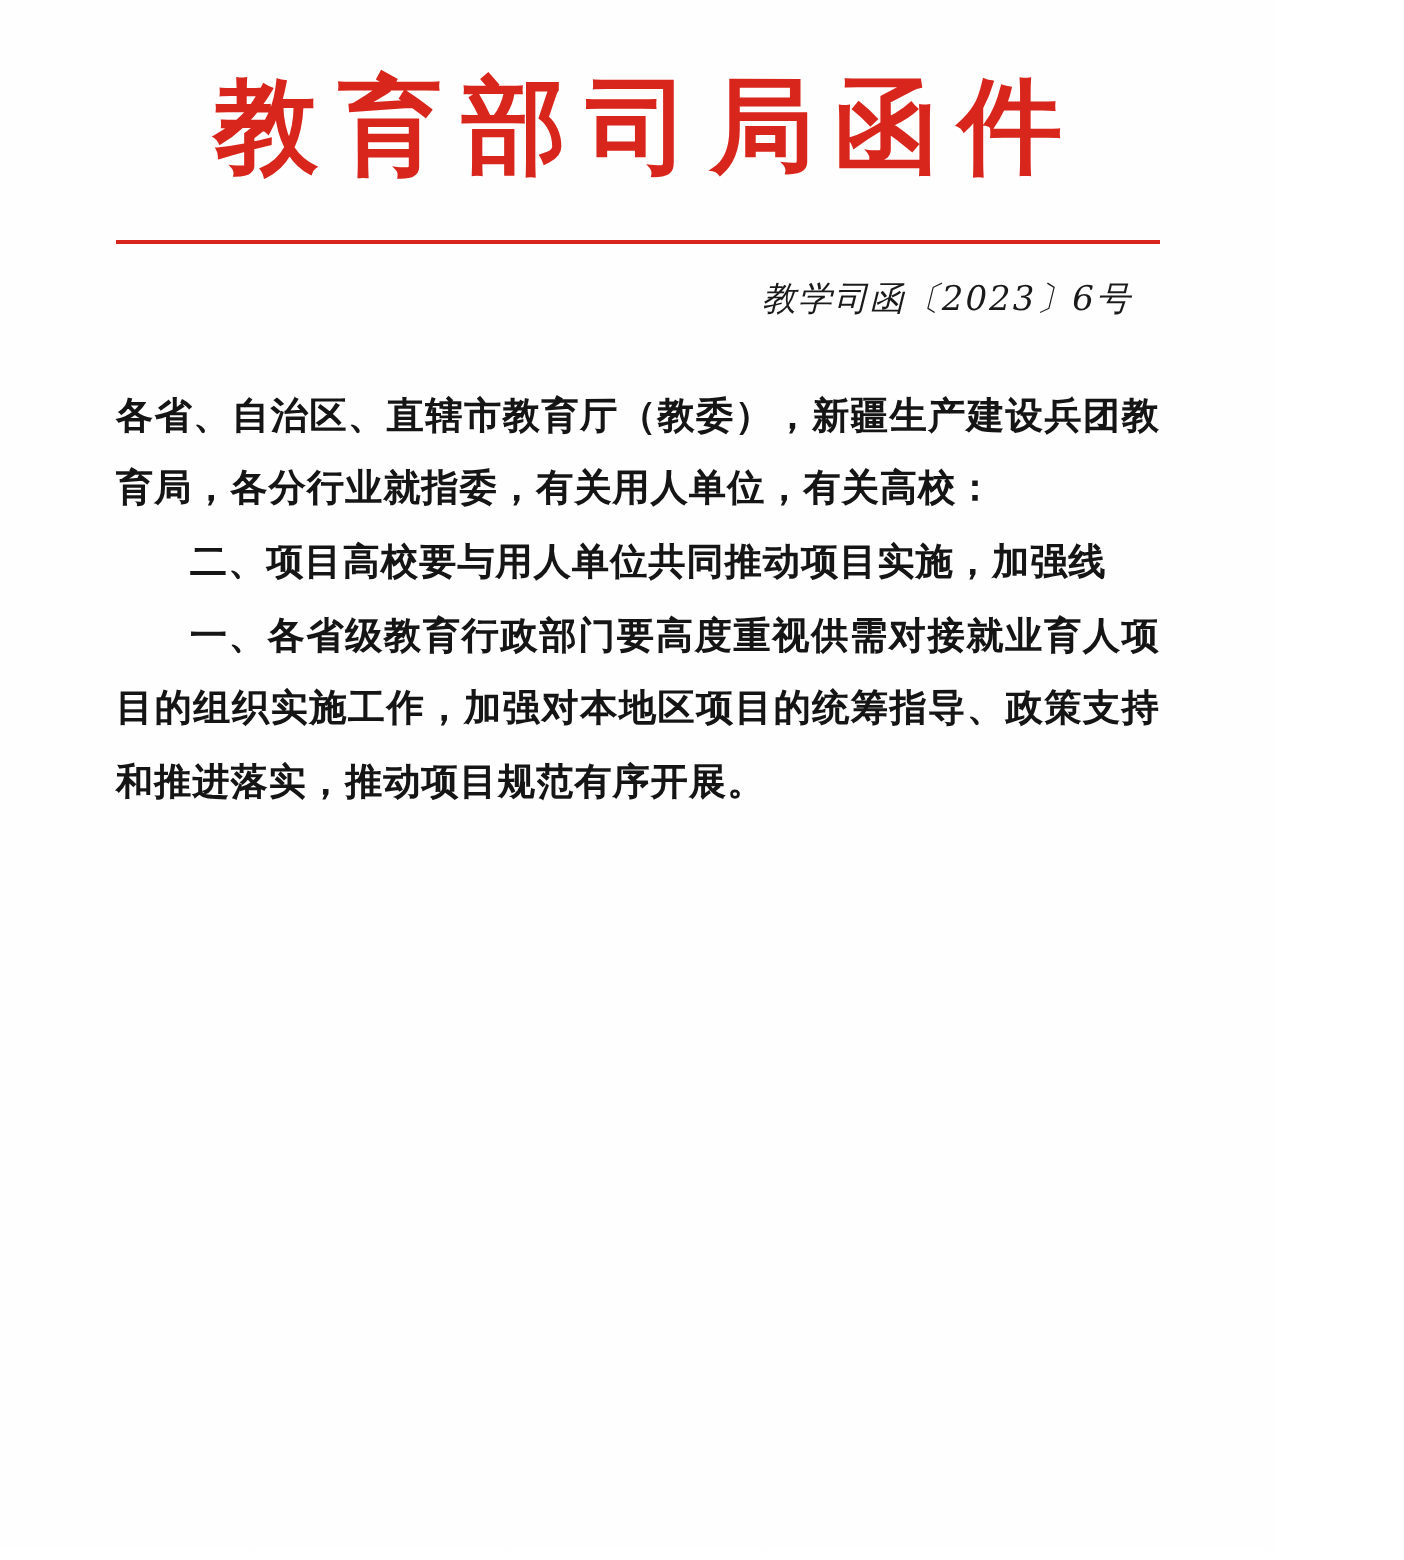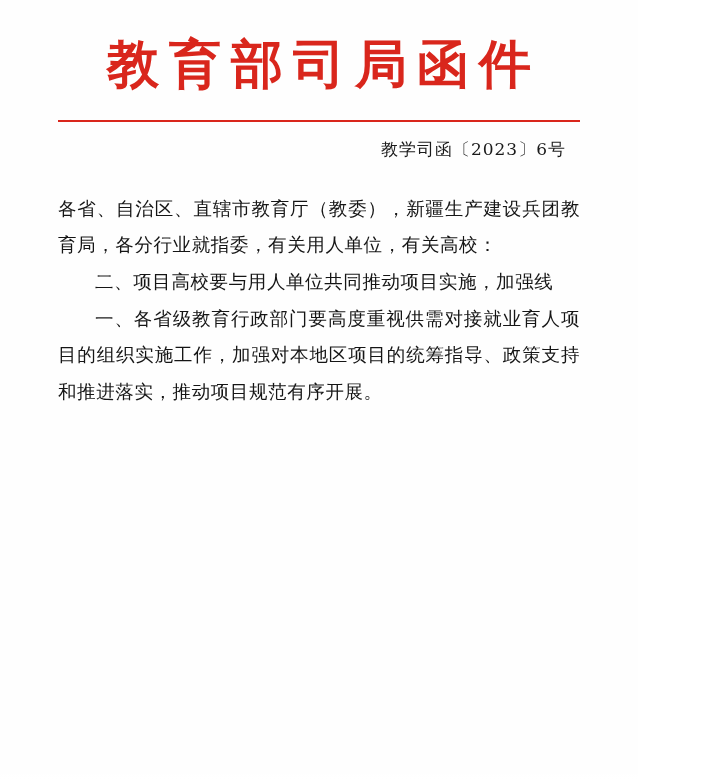--- a/index.html
+++ b/index.html
@@ -39,20 +39,21 @@
   .masthead-rule {
     margin-top: 26px;
     height: 2px;
     background: #d9261c;
     width: 100%;
   }
   .doc-number-row {
     margin-top: 16px;
     text-align: right;
     padding-right: 14px;
+    font-style: italic;
   }
   .doc-number {
     font-size: 17px;
     letter-spacing: 1px;
     color: #1a1a1a;
   }
   .title-block {
     margin-top: 30px;
     text-align: center;
   }
@@ -67,20 +68,21 @@
     margin-top: 24px;
   }
   .para {
     font-size: 18.5px;
     line-height: 1.98;
     letter-spacing: 0.6px;
     text-align: justify;
     text-justify: inter-ideograph;
     color: #151515;
     margin: 0;
+    font-weight: bold;
   }
   .para.indent {
     text-indent: 2em;
   }
   .addressee {
     margin: 0;
   }
   .fade-bottom {
     position: absolute;
     left: 0;

